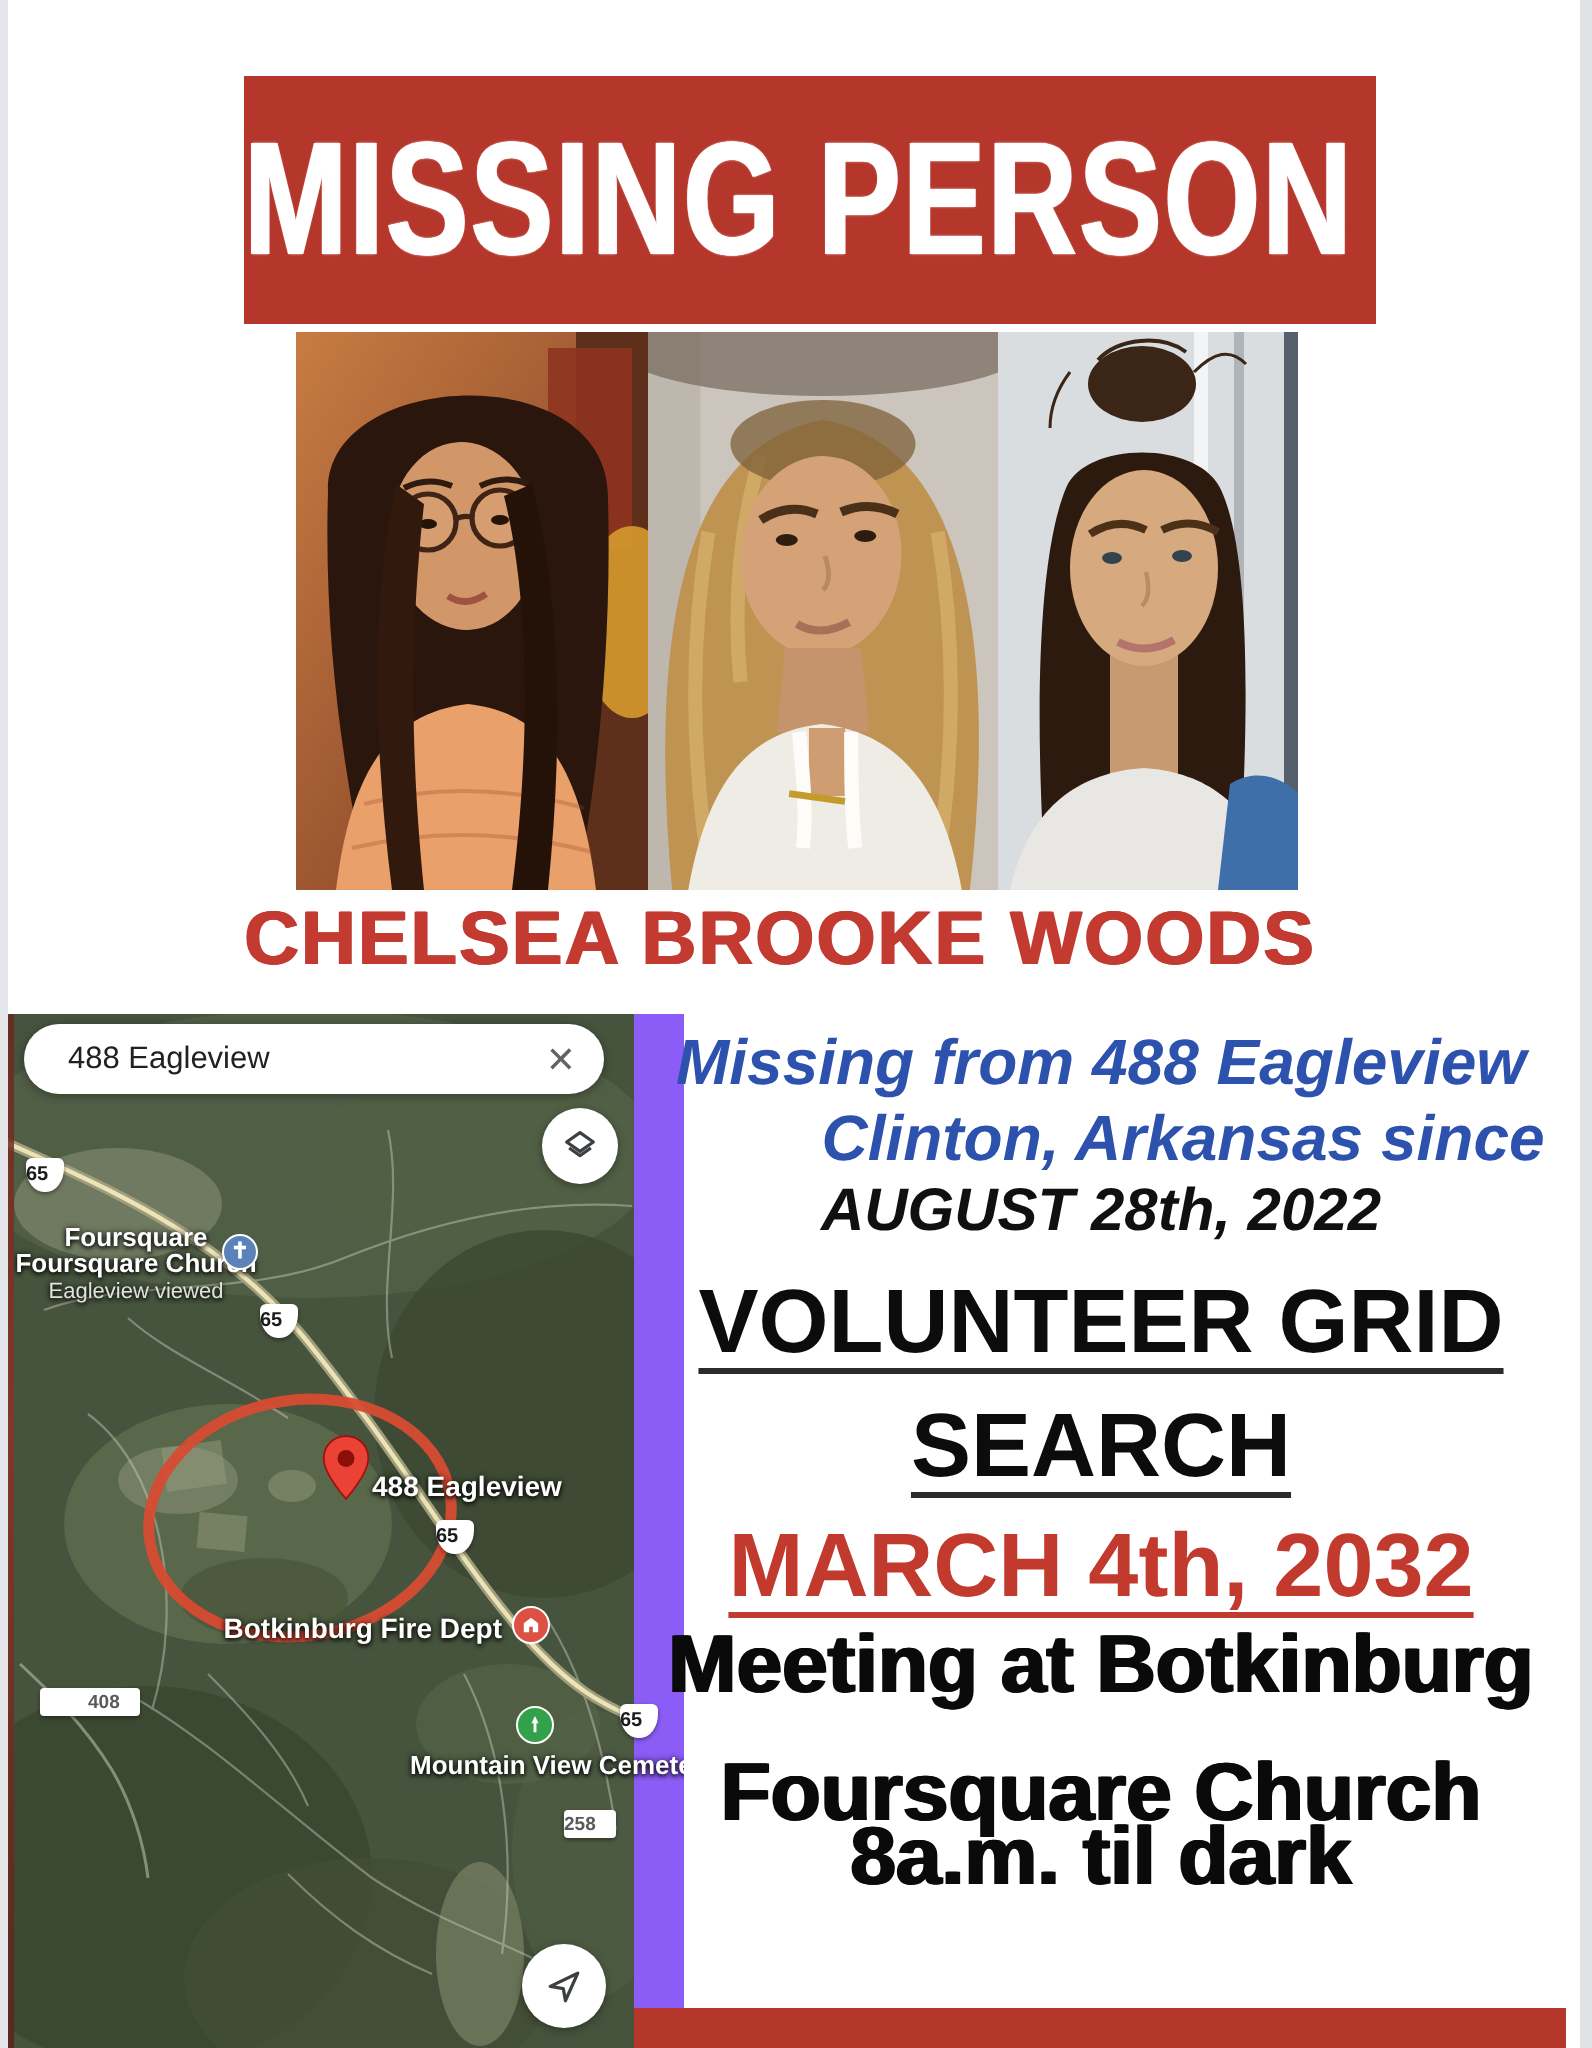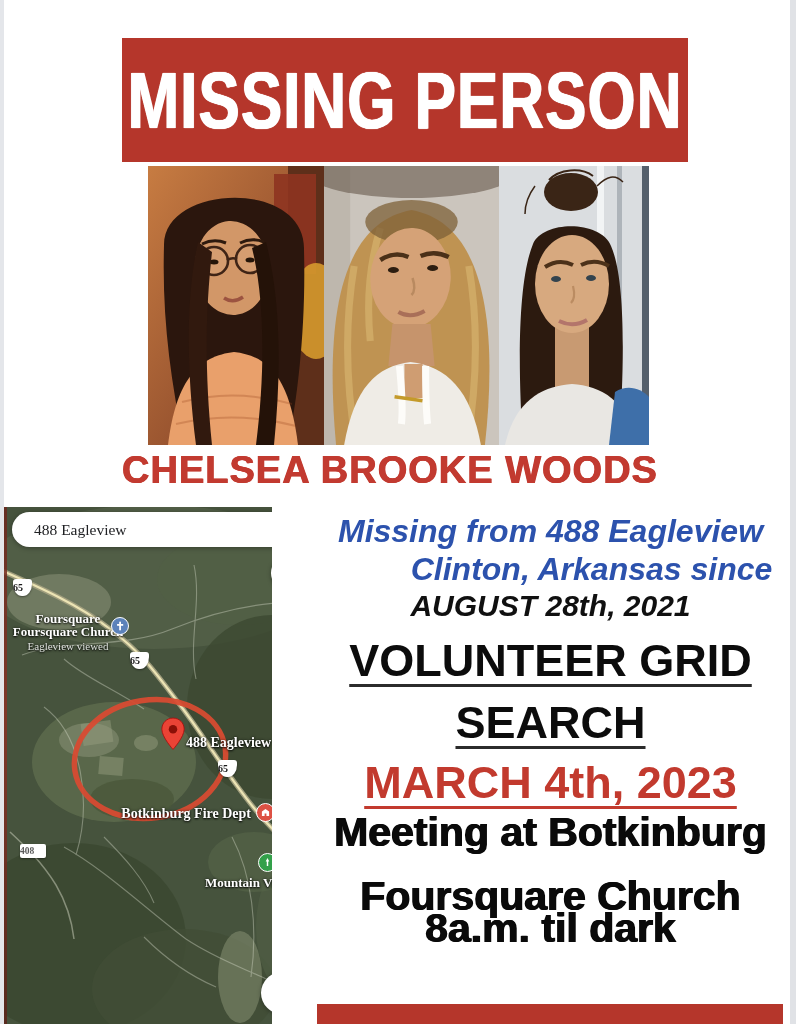--- a/index.html
+++ b/index.html
@@ -7,21 +7,21 @@
     width:796px;height:1024px;position:relative;background:#ffffff;
     font-family:"Liberation Sans",sans-serif;overflow:hidden;
   }
   .edge{position:absolute;top:0;height:1024px;background:#e4e6ea;}
   .edge.left{left:0;width:4px;}
   .edge.right{left:790px;width:6px;background:#e0e2e6;}
 
   
   .banner{
     position:absolute;left:122px;top:38px;width:566px;height:124px;
-    background:#b5362b;display:flex;align-items:center;justify-content:center;
+    background:#b5362b;display:flex;align-items:center;
   }
   .banner span{
     color:#ffffff;font-size:62px;font-weight:700;letter-spacing:1px;
     transform:scaleY(1.3);text-shadow:0 0 1px #fff,.6px 0 0 #fff,-.6px 0 0 #fff;
     white-space:nowrap;
   }
 
   
   .photos{position:absolute;left:148px;top:166px;width:501px;height:279px;display:flex;}
   .photo{height:279px;position:relative;overflow:hidden;}
@@ -32,22 +32,22 @@
 
   
   .person-name{
     position:absolute;left:90px;top:449px;width:600px;text-align:center;
     color:#c23a30;font-size:38px;font-weight:700;letter-spacing:1px;
     text-shadow:.5px 0 0 currentColor,-.5px 0 0 currentColor;white-space:nowrap;
   }
 
   
   .map{
-    position:absolute;left:4px;top:507px;width:268px;height:517px;
-    background:#be185d;overflow:hidden;font-family:Liberation Serif, serif;
+    position:absolute;left:4px;top:507px;width:338px;height:517px;
+    background:#8b5cf6;overflow:hidden;
   }
   .map .edge-shadow{position:absolute;left:0;top:0;width:3px;height:100%;
     background:linear-gradient(#6b281e,#8a3326 40%,#5c241a);opacity:.85;z-index:6;}
   .map svg.terrain{position:absolute;left:0;top:0;z-index:1;}
   .search-pill{
     position:absolute;left:8px;top:5px;width:290px;height:35px;background:#fff;
     border-radius:18px;box-shadow:0 1px 5px rgba(0,0,0,.35);z-index:7;
     display:flex;align-items:center;
   }
   .search-pill .query{margin-left:22px;font-size:15.5px;color:#202124;flex:1;}
@@ -265,21 +265,21 @@
     </div>
   <div class="shield us" style="left:126px;top:145px;">
       <span>65</span>
     </div>
   <div class="shield us" style="left:214px;top:253px;">
       <span>65</span>
     </div>
   <div class="shield us" style="left:306px;top:345px;">
       <span>65</span>
     </div>
-  <div class="shield rect" style="left:16px;top:337px;">
+  <div class="shield rect" style="left:16px;top:337px;padding-left:24px;">
       <span>408</span>
     </div>
   <div class="shield rect" style="left:278px;top:398px;">
       <span>258</span>
     </div>
 
   <svg class="pin" viewBox="0 0 24 32">
     <path d="M12 1C6 1 1.5 5.6 1.5 11.5 1.5 19 12 30.5 12 30.5S22.5 19 22.5 11.5C22.5 5.6 18 1 12 1Z" fill="#ea4335" stroke="#a50e0e" stroke-width=".8"></path>
     <circle cx="12" cy="11.5" r="4" fill="#8a1007"></circle>
   </svg>
@@ -302,21 +302,21 @@
   <div class="fab nav">
     <svg width="22" height="22" viewBox="0 0 24 24">
       <path d="M4.5 12.2 19.5 5 12.8 20 11.6 13.4Z" fill="none" stroke="#3c4043" stroke-width="1.8" stroke-linejoin="round"></path>
     </svg>
   </div>
 </div>
 
 <div class="rcol">
   <div class="rline blue1">Missing from 488 Eagleview</div>
   <div class="rline blue2">Clinton, Arkansas since</div>
-  <div class="rline august">AUGUST 28th, 2021</div>
+  <div class="rline august">AUGUST 28th, 2022</div>
   <div class="rline vol2"><span>SEARCH</span></div>
   <div class="rline vol1"><span>VOLUNTEER GRID</span></div>
-  <div class="rline march"><span>MARCH 4th, 2023</span></div>
+  <div class="rline march"><span>MARCH 4th, 2032</span></div>
   <div class="rline meet1">Meeting at Botkinburg</div>
   <div class="rline meet2">Foursquare Church</div>
   <div class="rline meet3">8a.m. til dark</div>
   <div class="red-bar"></div>
 </div>
 
 </body></html>

